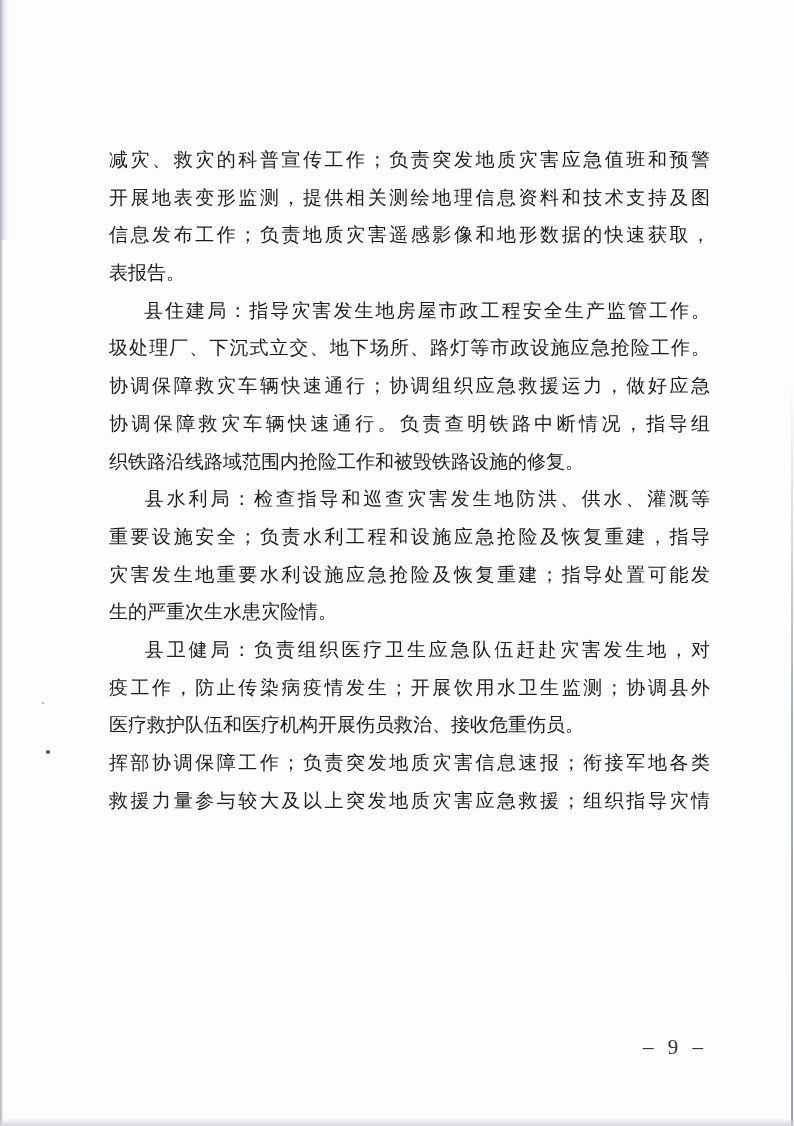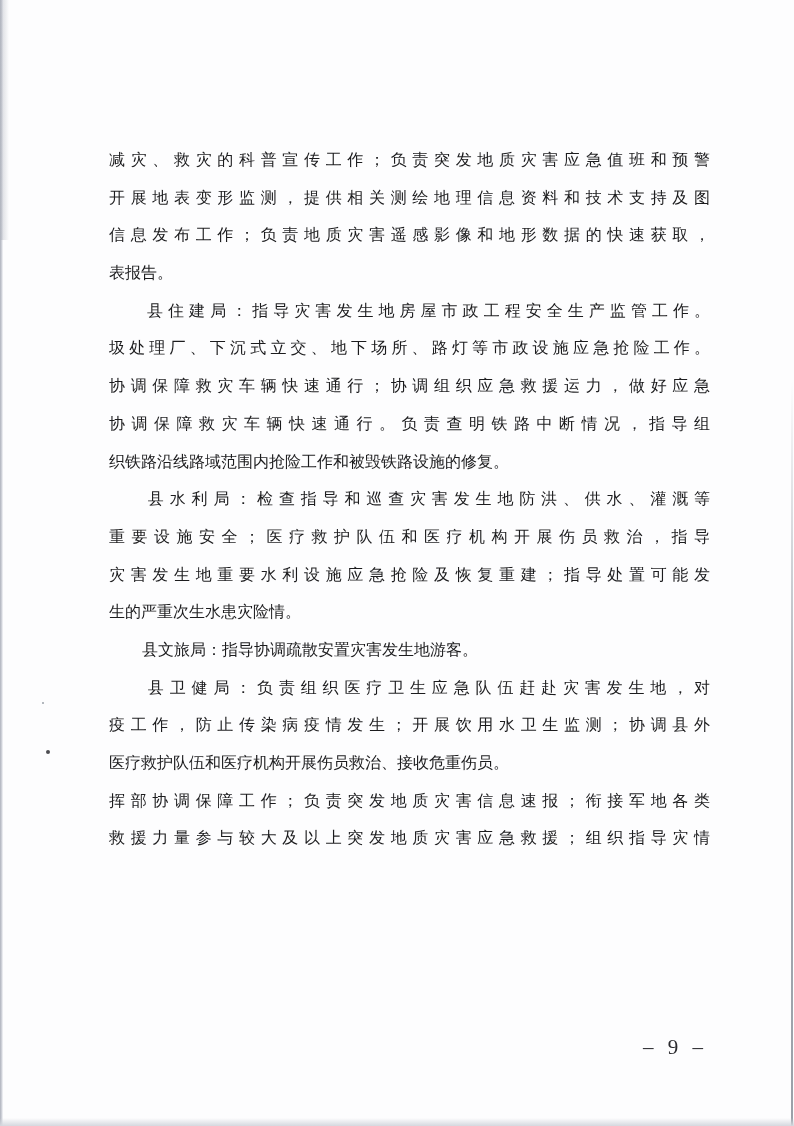--- a/index.html
+++ b/index.html
@@ -12,21 +12,21 @@
     overflow: hidden;
     font-family: "Liberation Serif", "DejaVu Serif", serif;
     color: #1c1c1e;
   }
   
   .doc {
     position: absolute;
     left: 109px;
     top: 141px;
     width: 601px;
-    font-size: 16px;
+    font-size: 19px;
     line-height: 37.7px;
     text-align: left;
   }
   .line { height: 37.7px; overflow: visible; }
   .line.just {
     text-align: justify;
     text-align-last: justify;
     -moz-text-align-last: justify;
     text-justify: inter-character;
   }
@@ -83,24 +83,23 @@
       <div class="line just">减灾、救灾的科普宣传工作；负责突发地质灾害应急值班和预警</div>
       <div class="line just">开展地表变形监测，提供相关测绘地理信息资料和技术支持及图</div>
       <div class="line just">信息发布工作；负责地质灾害遥感影像和地形数据的快速获取，</div>
       <div class="line">表报告。</div>
       <div class="line just"><span class="ind"></span><span class="lead">县住建局：</span>指导灾害发生地房屋市政工程安全生产监管工作。</div>
       <div class="line just">圾处理厂、下沉式立交、地下场所、路灯等市政设施应急抢险工作。</div>
       <div class="line just">协调保障救灾车辆快速通行；协调组织应急救援运力，做好应急</div>
       <div class="line just">协调保障救灾车辆快速通行。负责查明铁路中断情况，指导组</div>
       <div class="line">织铁路沿线路域范围内抢险工作和被毁铁路设施的修复。</div>
       <div class="line just"><span class="ind"></span><span class="lead">县水利局：</span>检查指导和巡查灾害发生地防洪、供水、灌溉等</div>
-      <div class="line just">重要设施安全；医疗救护队伍和医疗机构开展伤员救治，指导</div>
+      <div class="line just">重要设施安全；负责水利工程和设施应急抢险及恢复重建，指导</div>
       <div class="line just">灾害发生地重要水利设施应急抢险及恢复重建；指导处置可能发</div>
       <div class="line">生的严重次生水患灾险情。</div>
-      <div class="line"><span class="ind"></span><span class="lead">县文旅局：</span>指导协调疏散安置灾害发生地游客。</div>
       <div class="line just"><span class="ind"></span><span class="lead">县卫健局：</span>负责组织医疗卫生应急队伍赶赴灾害发生地，对</div>
       <div class="line just">疫工作，防止传染病疫情发生；开展饮用水卫生监测；协调县外</div>
       <div class="line">医疗救护队伍和医疗机构开展伤员救治、接收危重伤员。</div>
       <div class="line just">挥部协调保障工作；负责突发地质灾害信息速报；衔接军地各类</div>
       <div class="line just">救援力量参与较大及以上突发地质灾害应急救援；组织指导灾情</div>
     </div>
 
   <div class="pagenum">– 9 –</div>
 </div>
 

